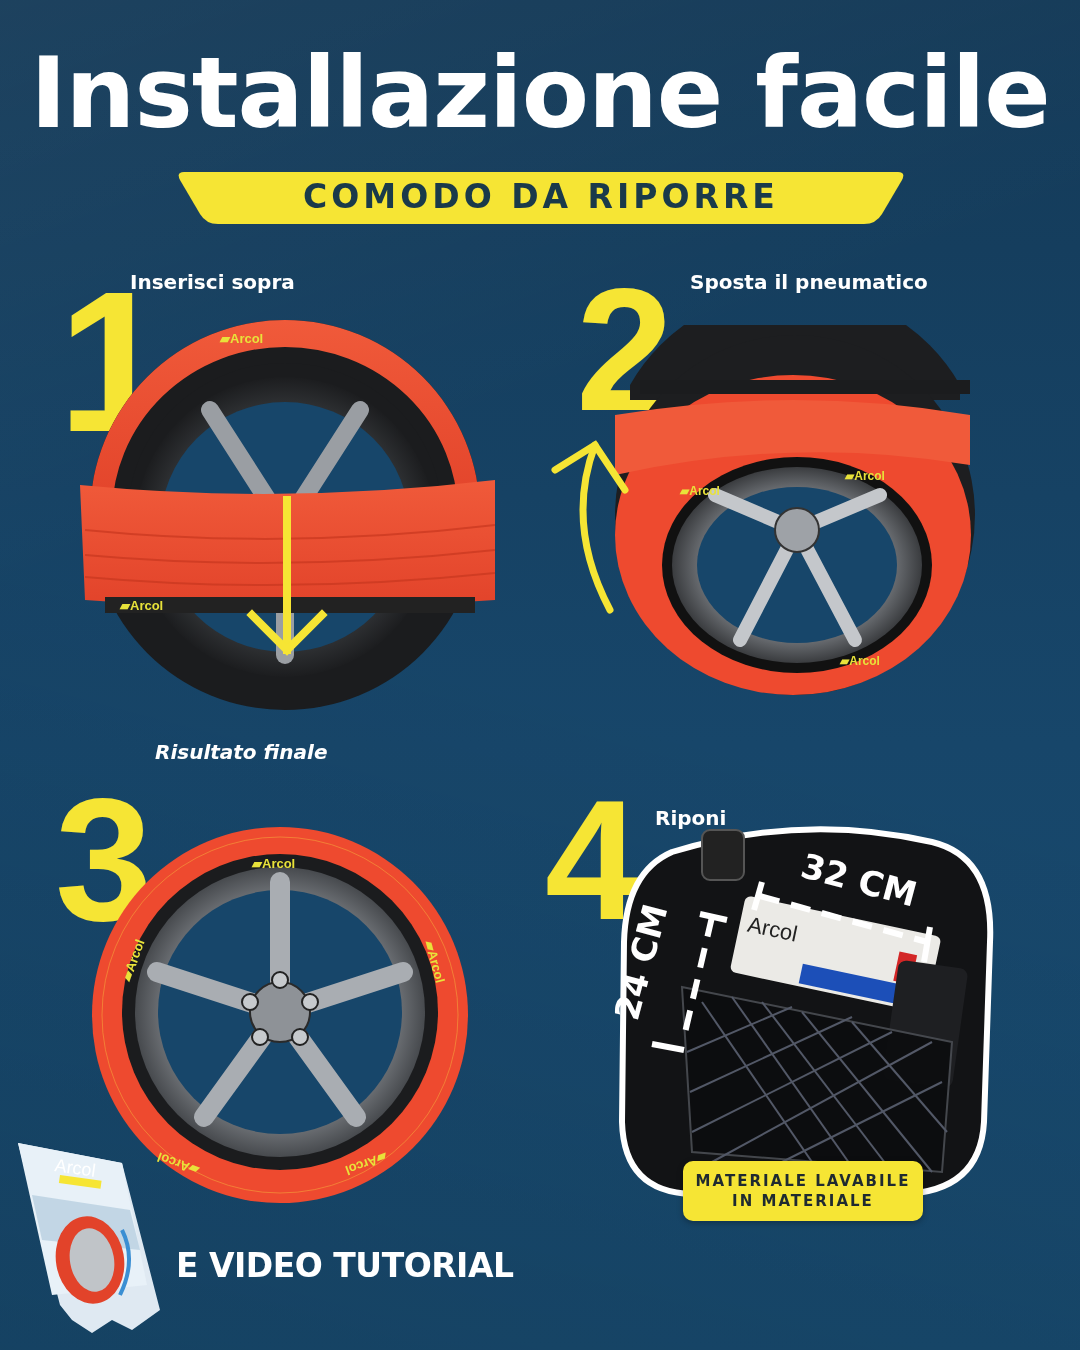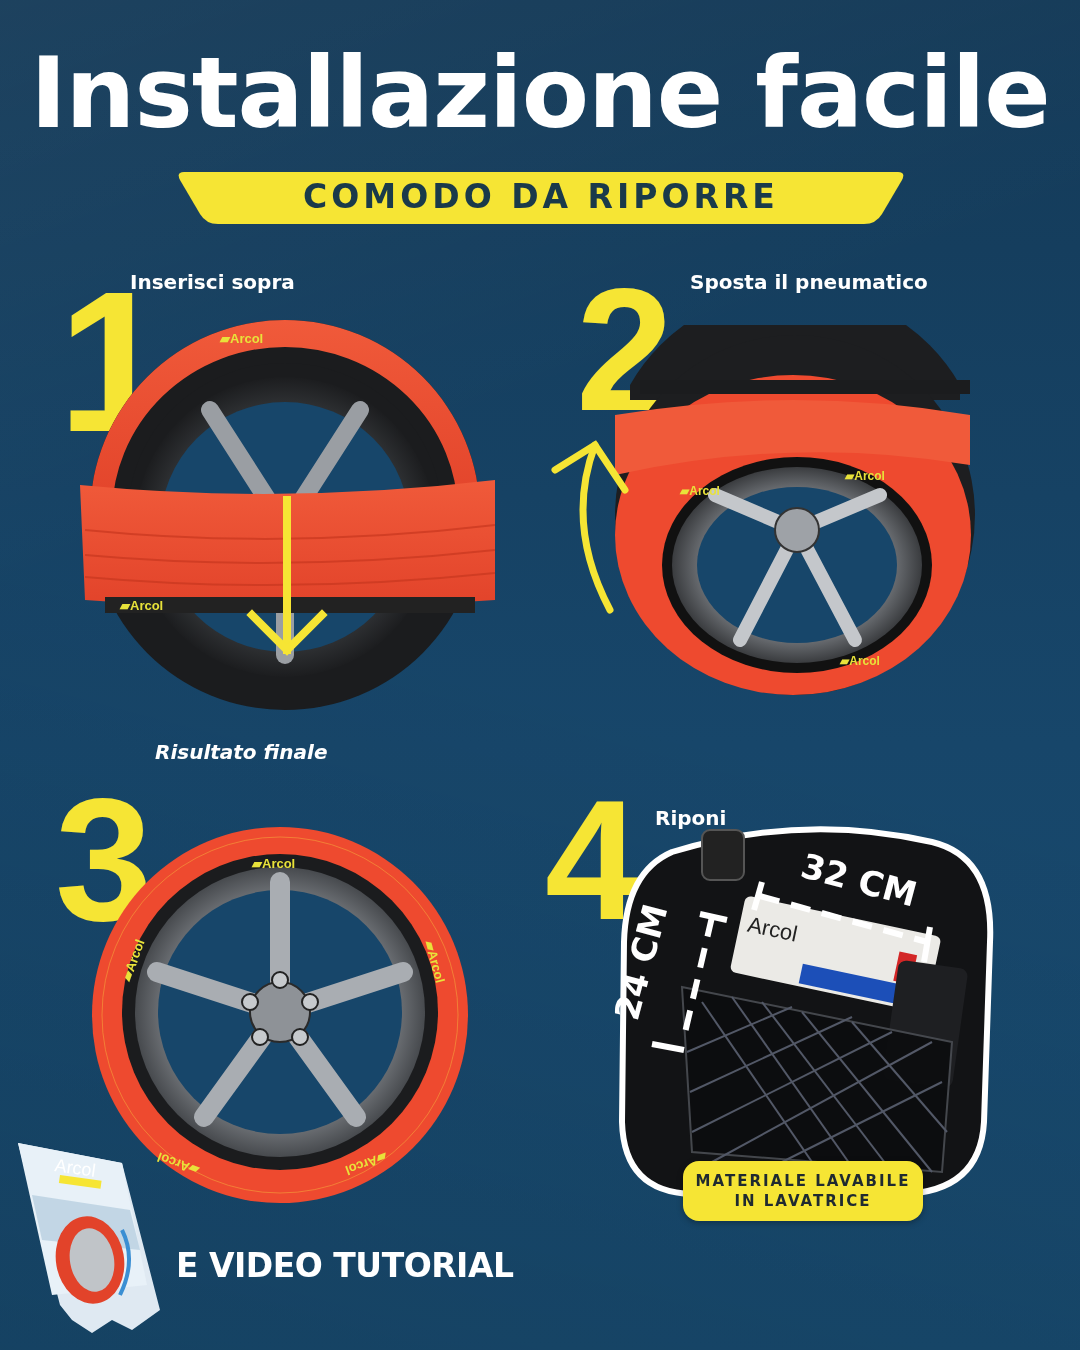--- a/index.html
+++ b/index.html
@@ -45,21 +45,21 @@
 
     
     .storage-card {
       position: absolute; left: 612px; top: 822px; width: 382px; height: 380px;
     }
     .dim-label {
       position: absolute; font-weight: bold; color: #fff; font-size: 34px; white-space: nowrap;
     }
     .badge {
       position: absolute; left: 683px; top: 1161px; width: 240px; height: 60px;
-      background: #f6e534; border-radius: 16px;
+      background: #f6e534; border-radius: 10px;
       display: flex; flex-direction: column; align-items: center; justify-content: center;
       color: #1f2a30; font-weight: bold; font-size: 15px; letter-spacing: 2px; line-height: 20px;
       box-shadow: 0 2px 6px rgba(0,0,0,0.3);
     }
 
     
     .footer-note {
       position: absolute; left: 176px; top: 1245px; width: 640px;
       font-weight: bold; font-size: 33px; color: #ffffff; line-height: 42px;
       letter-spacing: -0.5px;
@@ -250,21 +250,21 @@
       <line x1="100" y1="95" x2="72" y2="215" stroke-dasharray="20 12"></line>
       <line x1="40" y1="222" x2="72" y2="228"></line>
     </g>
   </svg>
   <div class="dim-label" style="left:188px; top:38px; transform: rotate(15deg);">32 CM</div>
   <div class="dim-label" style="left:-30px; top:120px; transform: rotate(-75deg);">24 CM</div>
 </div>
 
 <div class="badge">
   <span>MATERIALE LAVABILE</span>
-  <span>IN LAVATRICE</span>
+  <span>IN MATERIALE</span>
 </div>
 
 <div class="manual">
   <svg width="148" height="200" viewBox="0 0 148 200">
     <path d="M6,8 L110,28 L148,175 L120,195 L100,185 L80,198 L60,185 L48,170 Z" fill="#dfe9f2"></path>
     <path d="M6,8 L110,28 L135,150 L40,160 Z" fill="#e8f1f8"></path>
     <path d="M20,60 L118,75 L128,115 L30,105 Z" fill="#b8cfe0" opacity="0.8"></path>
     <text x="42" y="36" fill="#ffffff" font-family="Liberation Sans, sans-serif" font-size="18" transform="rotate(8 42 36)">Arcol</text>
     <rect x="48" y="40" width="42" height="8" fill="#f6e534" transform="rotate(8 48 40)"></rect>
     <ellipse cx="78" cy="125" rx="34" ry="44" fill="#e2432a" transform="rotate(-10 78 125)"></ellipse>

